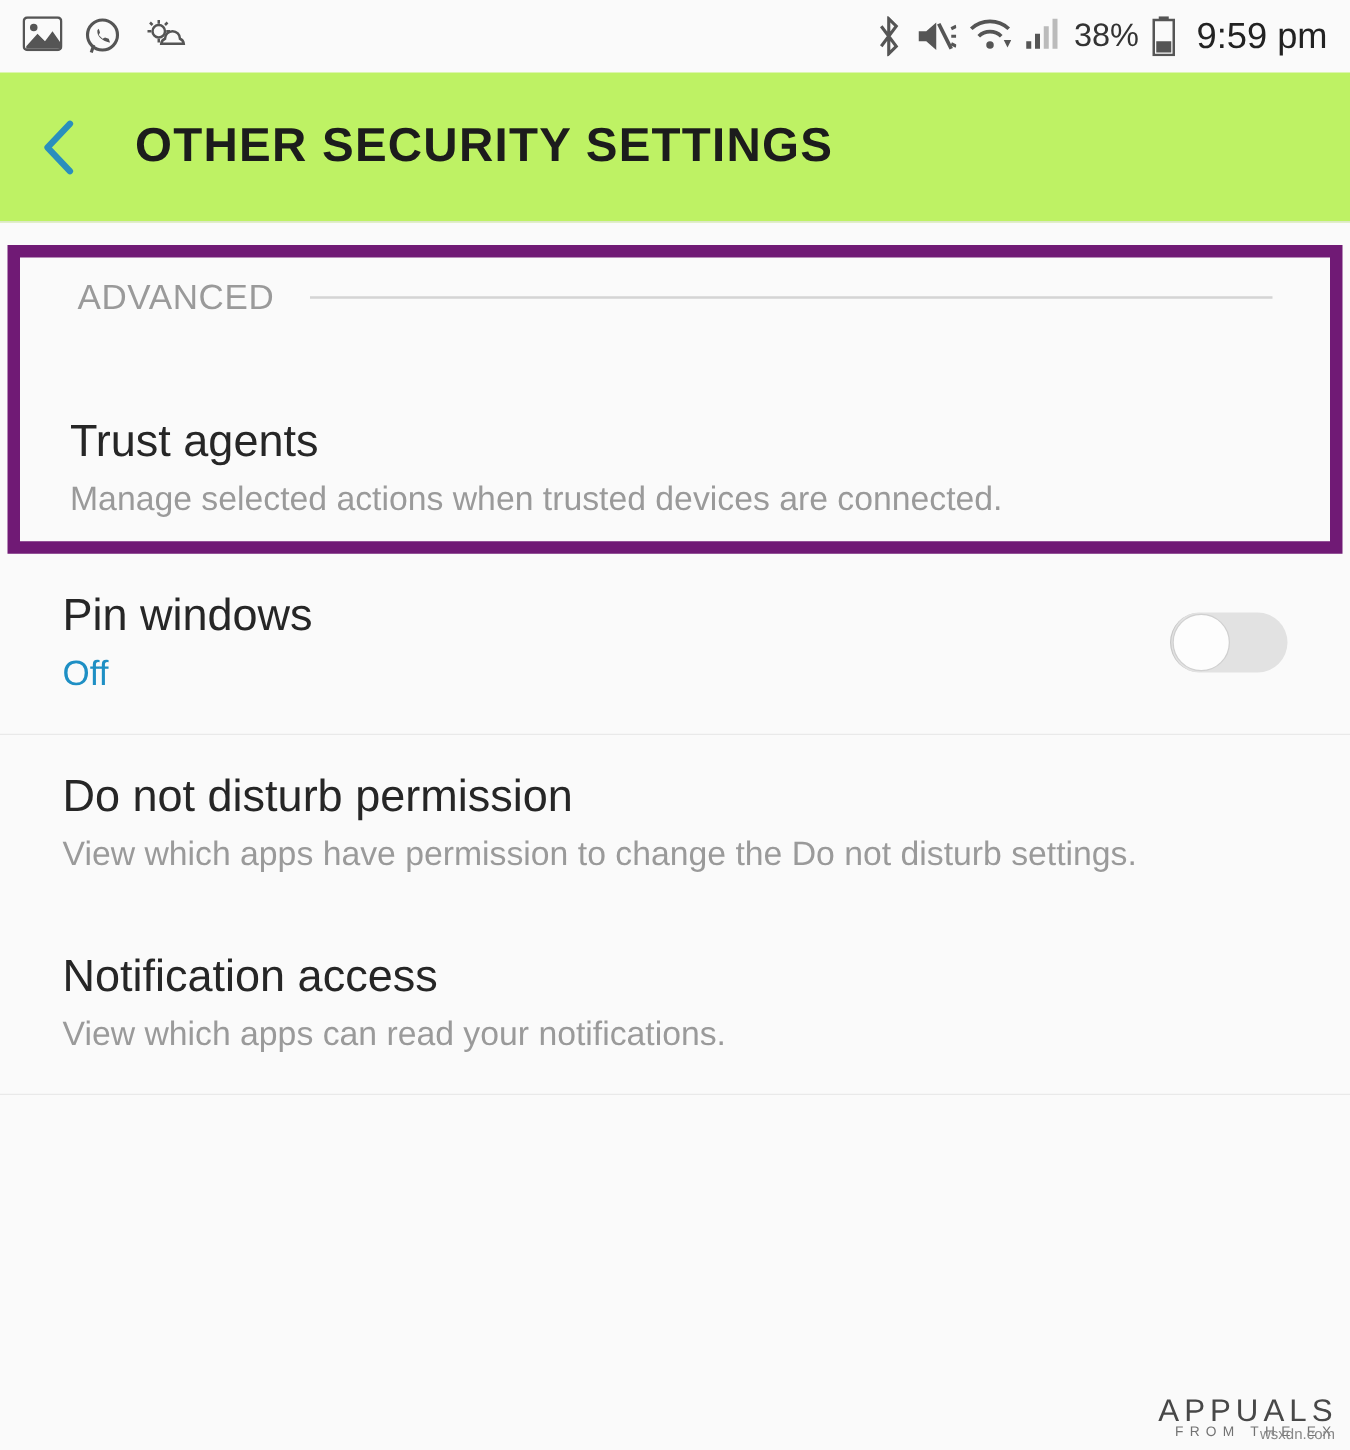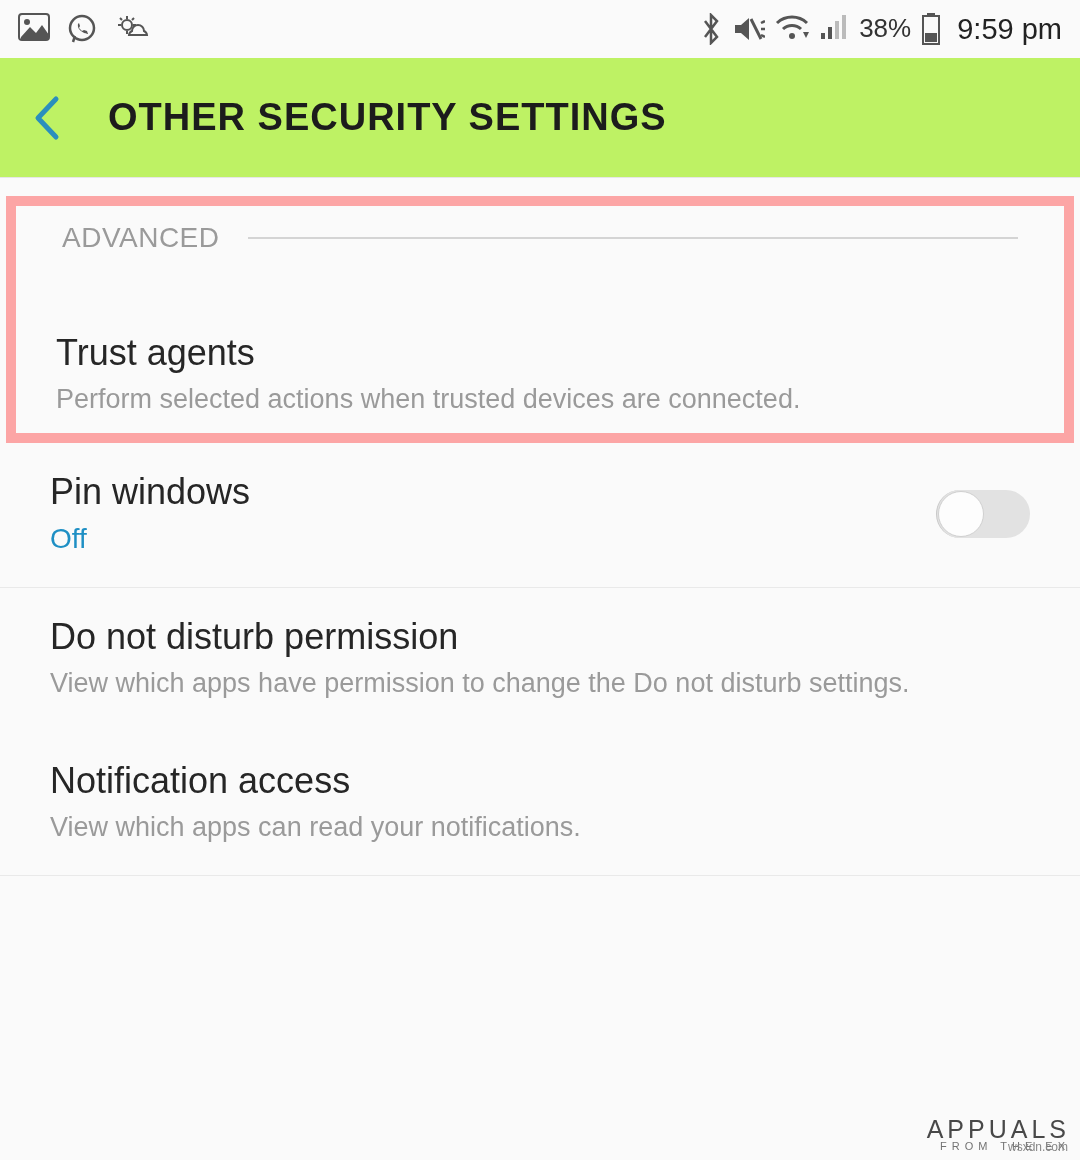--- a/index.html
+++ b/index.html
@@ -39,21 +39,21 @@
     }
     .back-btn { width: 50px; display: flex; align-items: center; justify-content: center; cursor: pointer; }
     .app-title {
       font-size: 38px;
       font-weight: bold;
       letter-spacing: 1px;
       margin-left: 36px;
       color: #1c1c1c;
     }
     .highlight-box {
-      border: 10px solid #fca5a5;
+      border: 10px solid #701a75;
       margin: 18px 6px 0 6px;
       background: #fafafa;
     }
     .section-header {
       display: flex;
       align-items: center;
       padding: 16px 46px 0 46px;
     }
     .section-label {
       font-size: 28px;
@@ -214,21 +214,21 @@
 </div>
 
 <div class="highlight-box">
   <div class="section-header">
     <span class="section-label">ADVANCED</span>
     <div class="section-rule"></div>
   </div>
   <div class="setting-item">
     <div class="setting-text">
       <div class="setting-title">Trust agents</div>
-      <div class="setting-sub">Perform selected actions when trusted devices are connected.</div>
+      <div class="setting-sub">Manage selected actions when trusted devices are connected.</div>
     </div>
   </div>
 </div>
 
 <div class="content-list">
 
   <div class="setting-item">
     <div class="setting-text">
       <div class="setting-title">Pin windows</div>
       <div class="setting-sub accent">Off</div>

